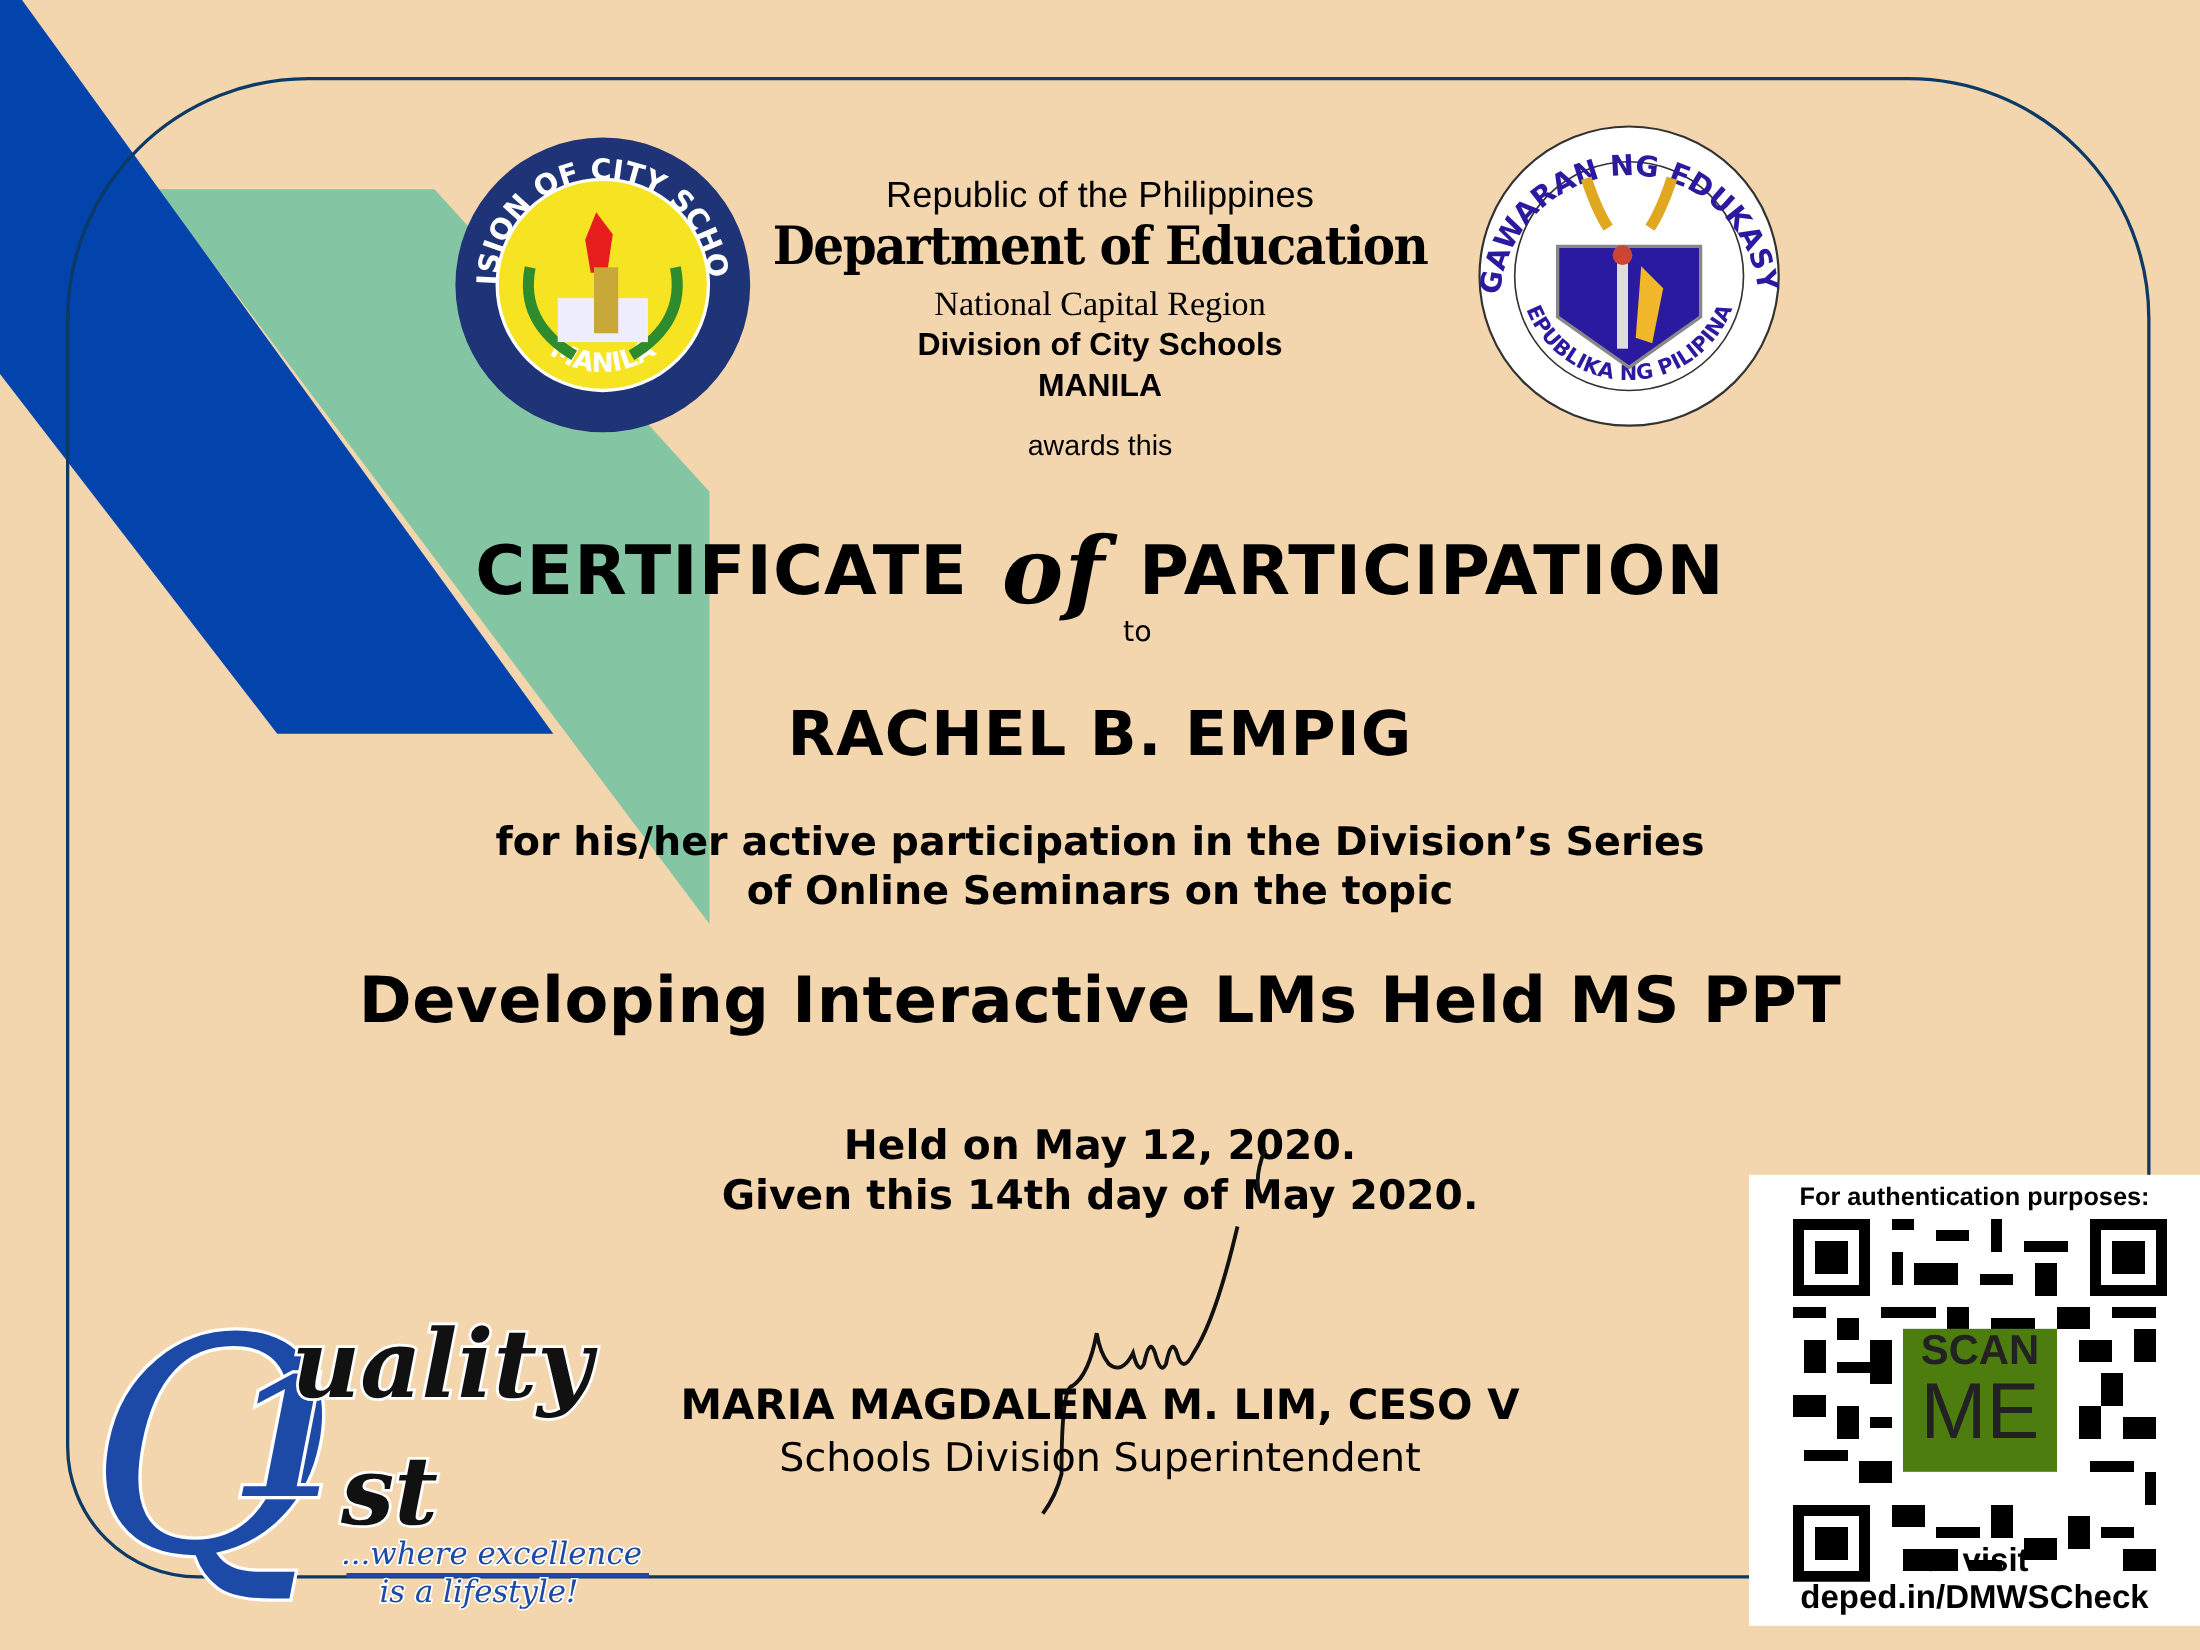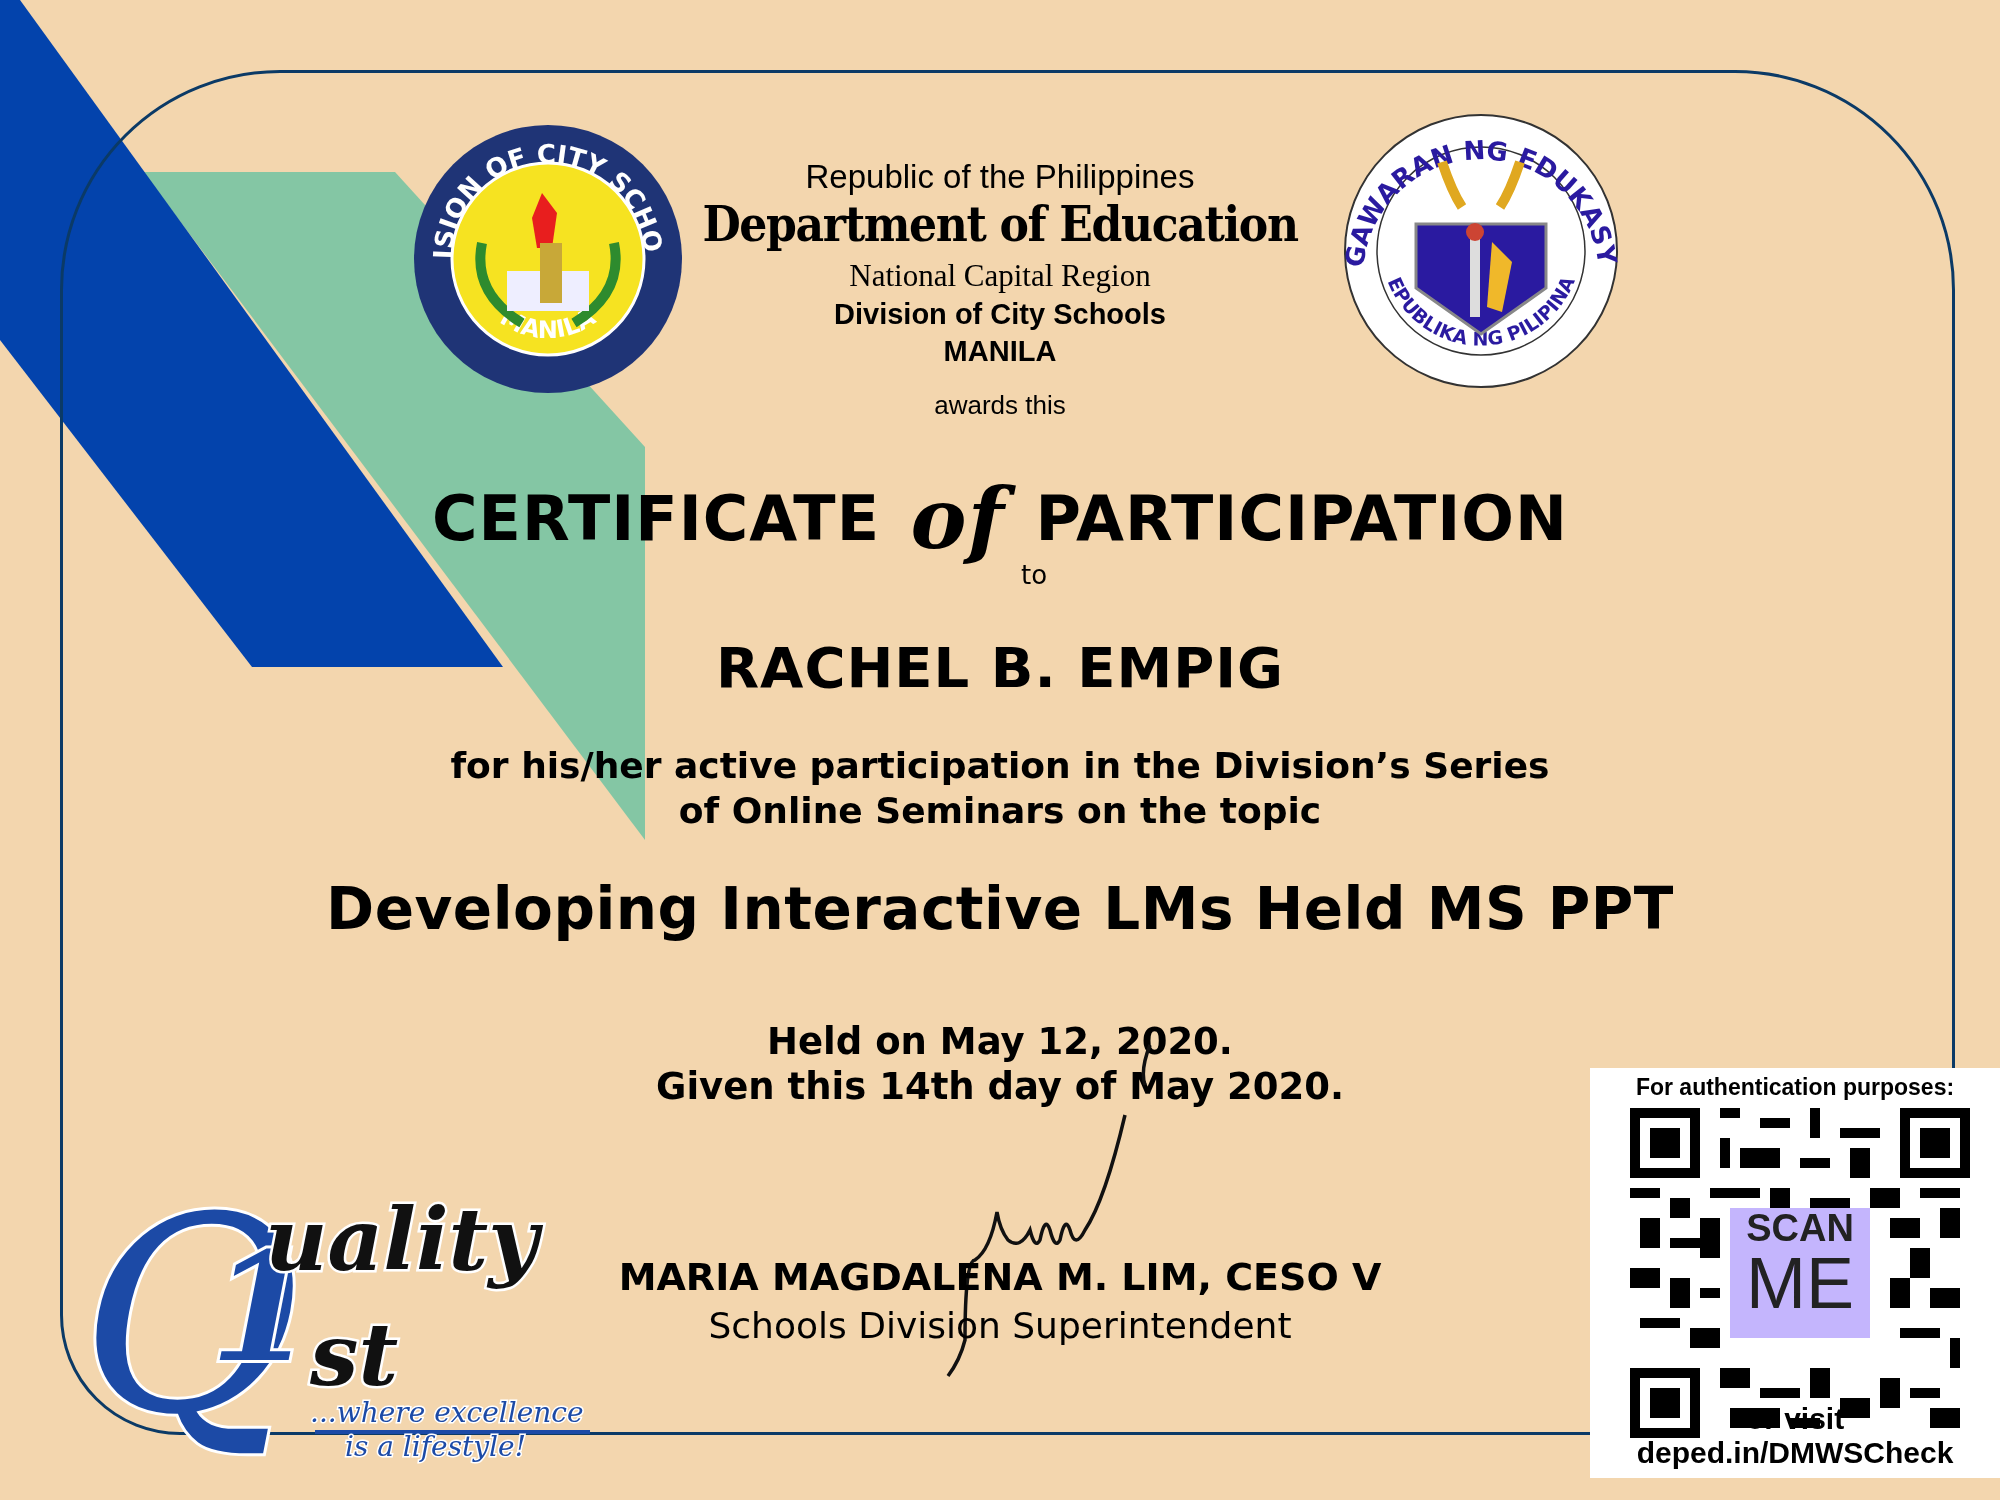--- a/index.html
+++ b/index.html
@@ -22,21 +22,21 @@
   .body2{top:790px;font-weight:bold;font-size:36px;}
   .topic{top:875px;font-weight:bold;font-size:58px;letter-spacing:0.5px;}
   .held{top:1020px;font-weight:bold;font-size:37px;}
   .given{top:1065px;font-weight:bold;font-size:37px;}
   .signer{top:1255px;font-weight:bold;font-size:38px;}
   .pos{top:1305px;font-size:36px;}
   .qr-box{position:absolute;left:1590px;top:1068px;width:410px;height:410px;background:#fff;}
   .qr-top{position:absolute;top:6px;left:0;width:410px;text-align:center;font-family:Liberation Sans, sans-serif;font-weight:bold;font-size:23px;}
   .qr-bot{position:absolute;bottom:8px;left:0;width:410px;text-align:center;font-family:"Liberation Sans",sans-serif;font-weight:bold;font-size:30px;}
   .qr-code{position:absolute;left:40px;top:40px;width:340px;height:330px;}
-  .scan{position:absolute;left:140px;top:140px;width:140px;height:130px;background:#c4b5fd;text-align:center;font-family:"Liberation Sans",sans-serif;}
+  .scan{position:absolute;left:140px;top:140px;width:140px;height:130px;background:#4d7c0f;text-align:center;font-family:"Liberation Sans",sans-serif;}
   .scan .s1{font-size:38px;font-weight:bold;line-height:40px;color:#222;}
   .scan .s2{font-size:72px;line-height:70px;color:#222;}
   .q1{position:absolute;left:70px;top:1160px;width:520px;height:320px;}
 </style>
 </head>
 <body>
 
 <svg class="deco" width="2000" height="1500" viewBox="0 0 2000 1500">
   <polygon points="143,172 395,172 645,447 645,840" fill="#84c6a4"></polygon>
   <polygon points="0,0 20,0 503,667 252,667 0,340" fill="#0343ac"></polygon>

